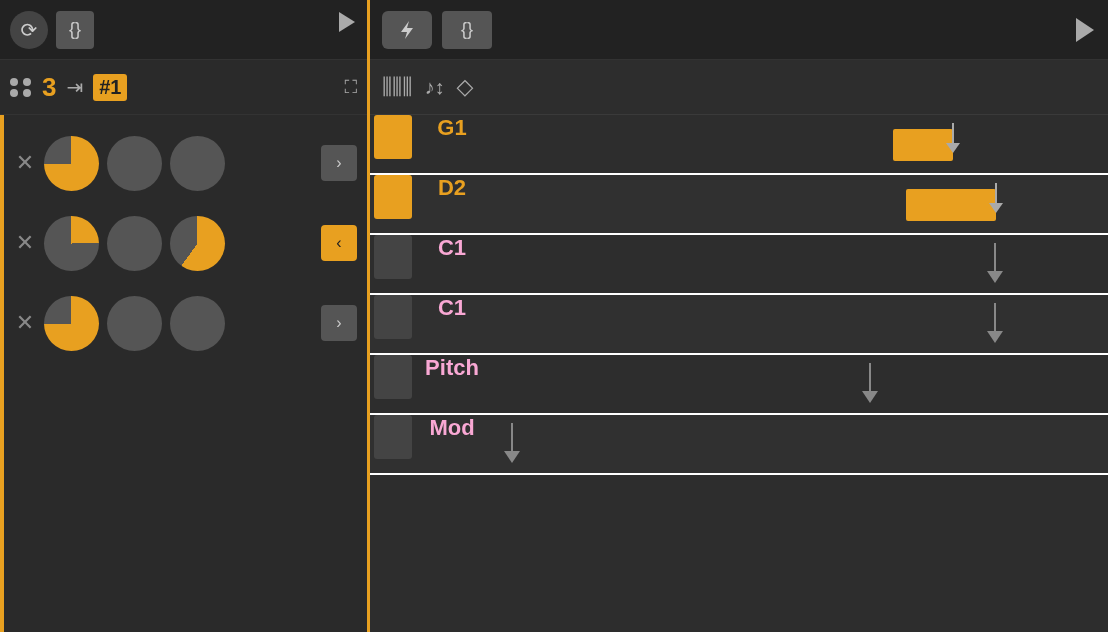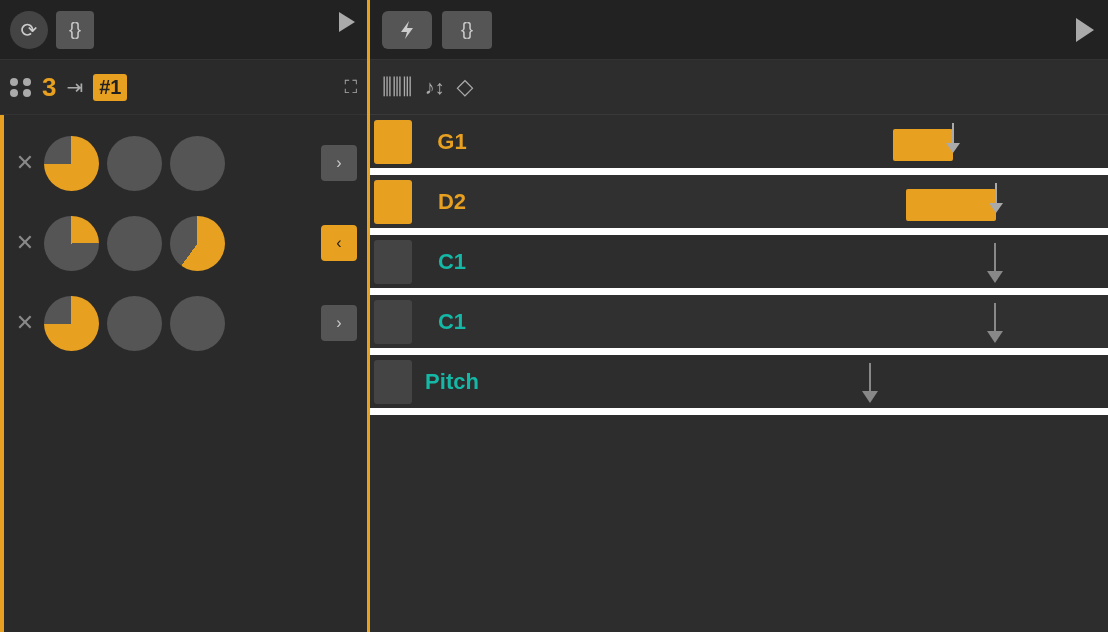--- a/index.html
+++ b/index.html
@@ -272,22 +272,21 @@
 
     
     .tracks-area {
       flex: 1;
       overflow: hidden;
     }
 
     .track-row {
       height: 60px;
       display: flex;
-      align-items: center;
-      border-bottom: 7px solid #ffffff;
+      border-bottom: 2px solid #ffffff;
       position: relative;
     }
 
     .track-row:nth-child(odd) {
       background: #2d2d2d;
     }
     .track-row:nth-child(even) {
       background: #303030;
     }
 
@@ -308,21 +307,21 @@
     .track-label {
       width: 80px;
       text-align: center;
       color: #e8a020;
       font-size: 22px;
       font-weight: bold;
       flex-shrink: 0;
     }
 
     .track-label.inactive {
-      color: #14b8a6;
+      color: #f9a8d4;
     }
 
     .track-lane {
       flex: 1;
       height: 100%;
       position: relative;
       overflow: hidden;
     }
 
     .note-block {
@@ -466,15 +465,25 @@
       <div class="track-color-btn inactive"></div>
       <div class="track-label inactive">Pitch</div>
       <div class="track-lane">
         <div style="position:absolute; right:230px; top:8px; display:flex; flex-direction:column; align-items:center;">
           <div style="width:2px;height:28px;background:#888;"></div>
           <div style="width:0;height:0;border-left:8px solid transparent;border-right:8px solid transparent;border-top:12px solid #888;"></div>
         </div>
       </div>
     </div>
 
+    <div class="track-row">
+      <div class="track-color-btn inactive"></div>
+      <div class="track-label inactive">Mod</div>
+      <div class="track-lane">
+        <div style="position:absolute; left:12px; top:8px; display:flex; flex-direction:column; align-items:center;">
+          <div style="width:2px;height:28px;background:#888;"></div>
+          <div style="width:0;height:0;border-left:8px solid transparent;border-right:8px solid transparent;border-top:12px solid #888;"></div>
+        </div>
+      </div>
+    </div>
 
   </div>
 </div>
 
 </body></html>

